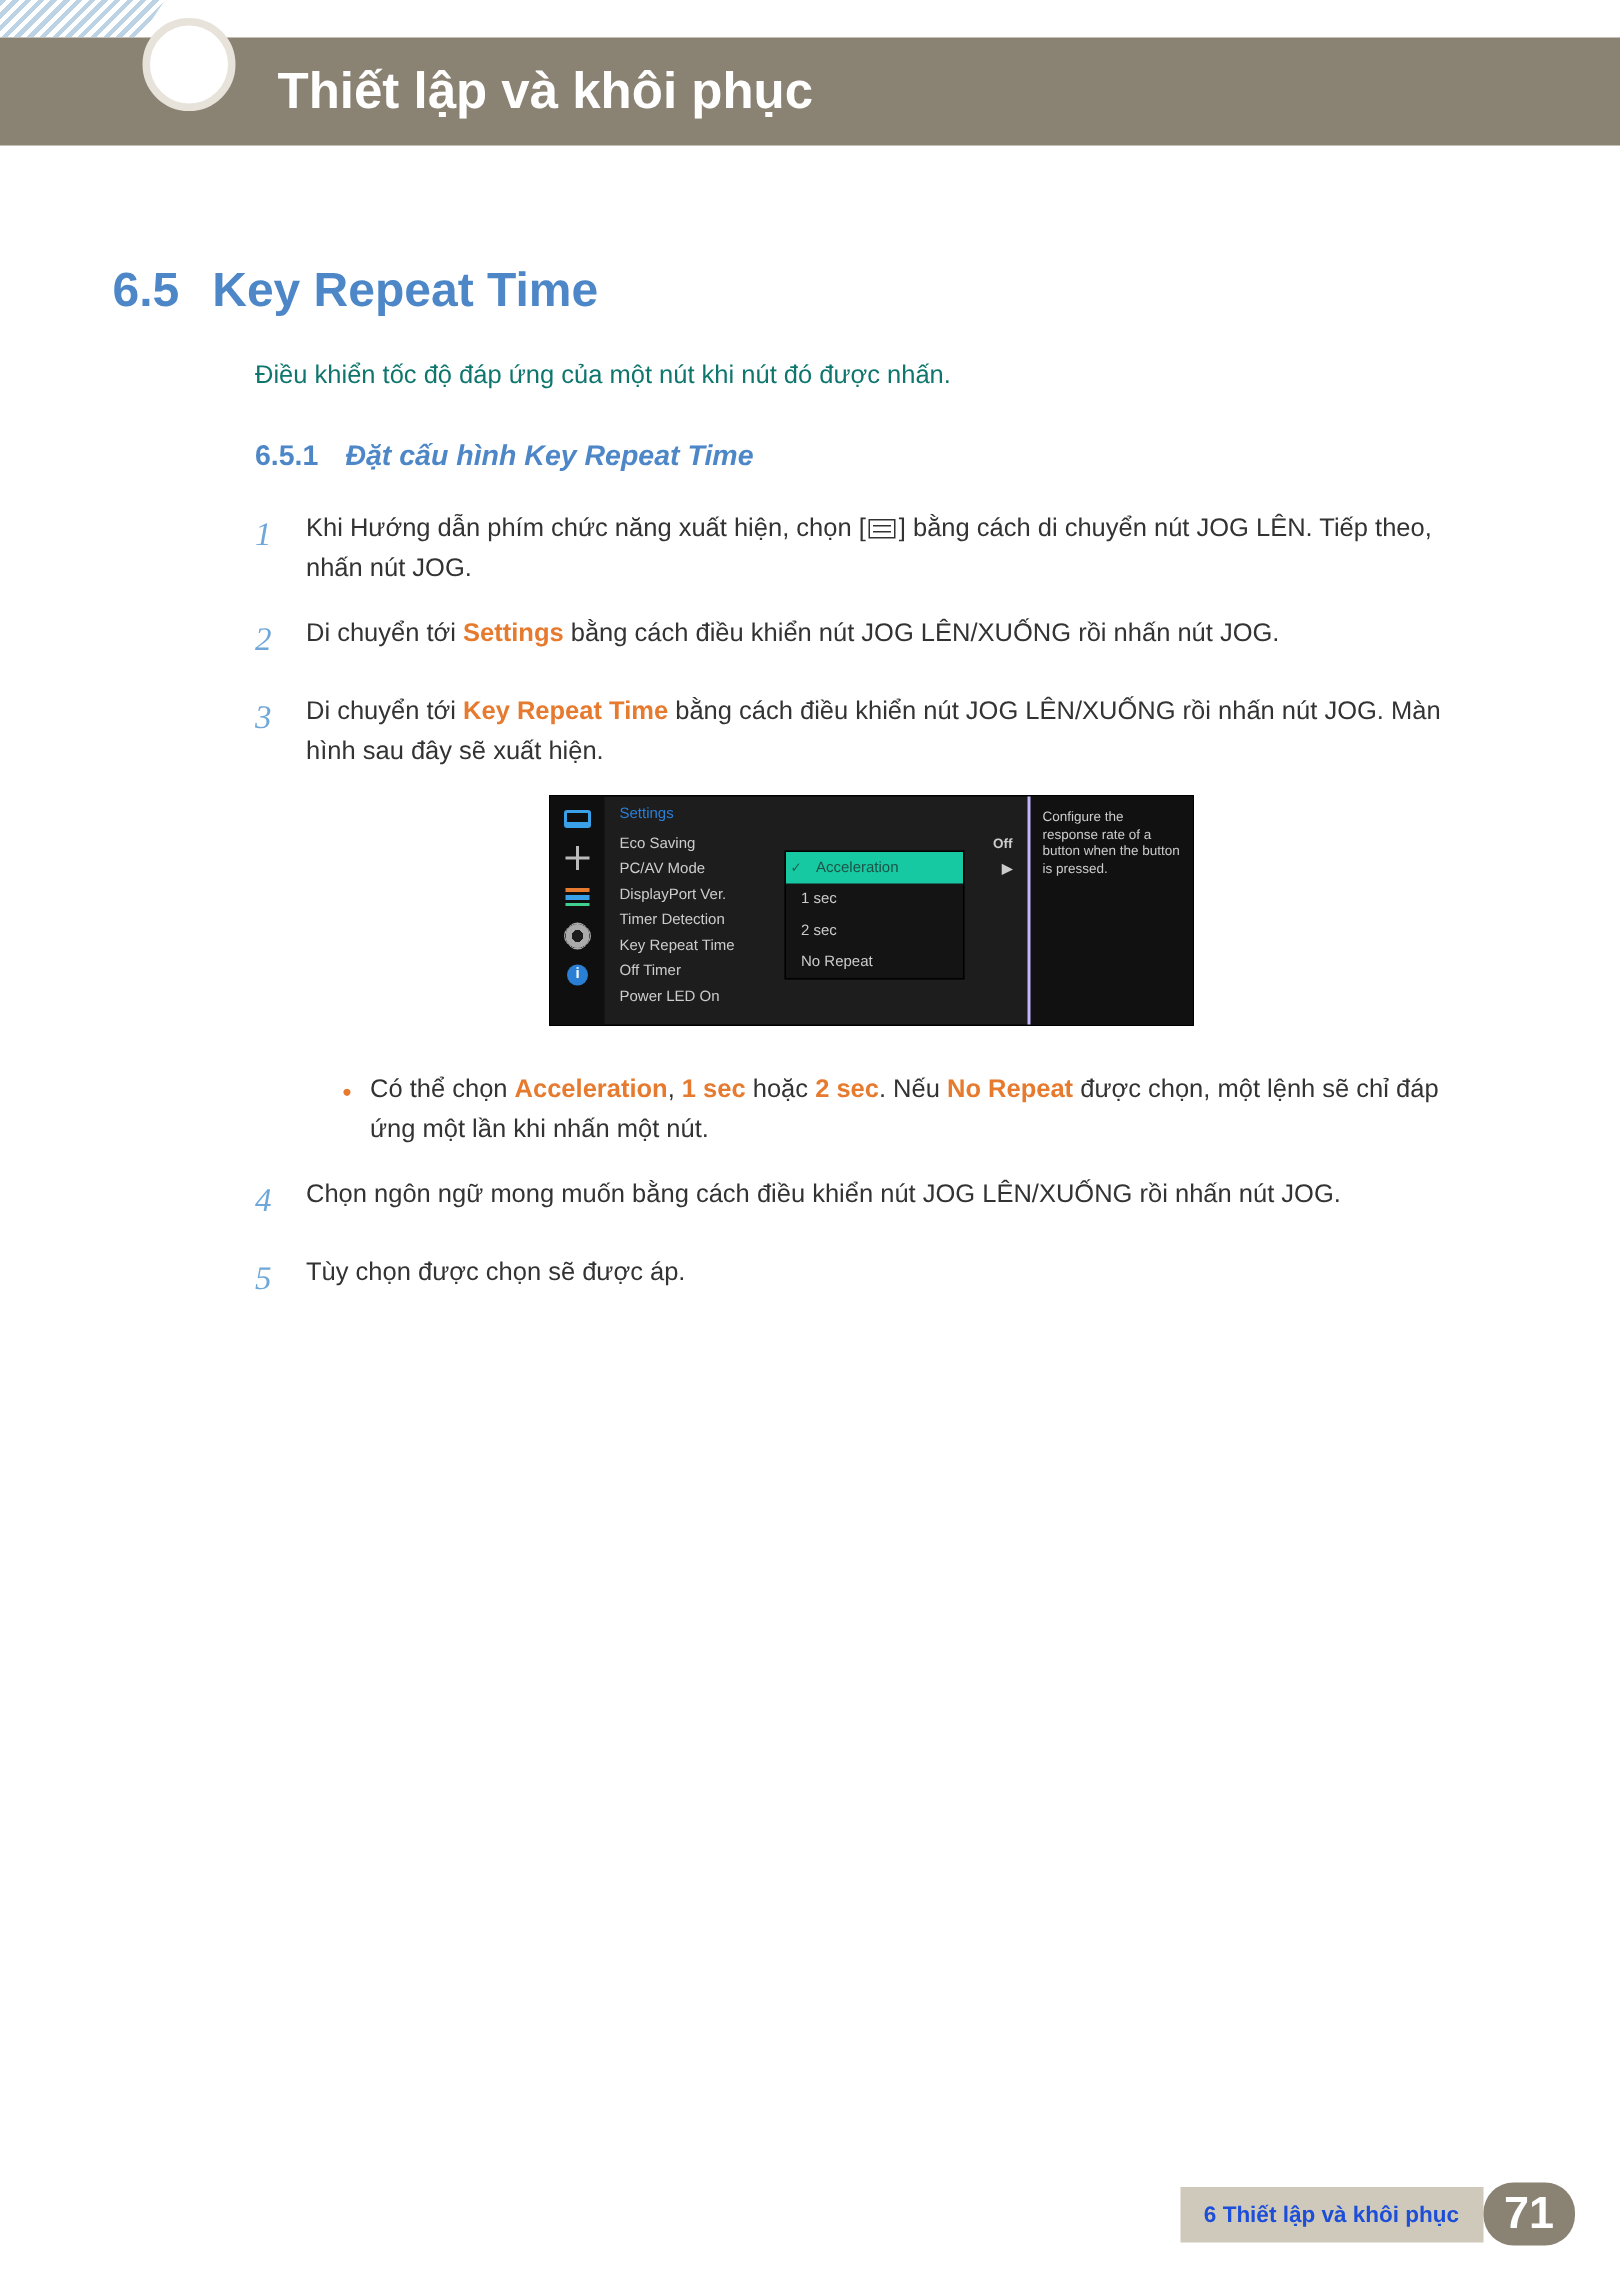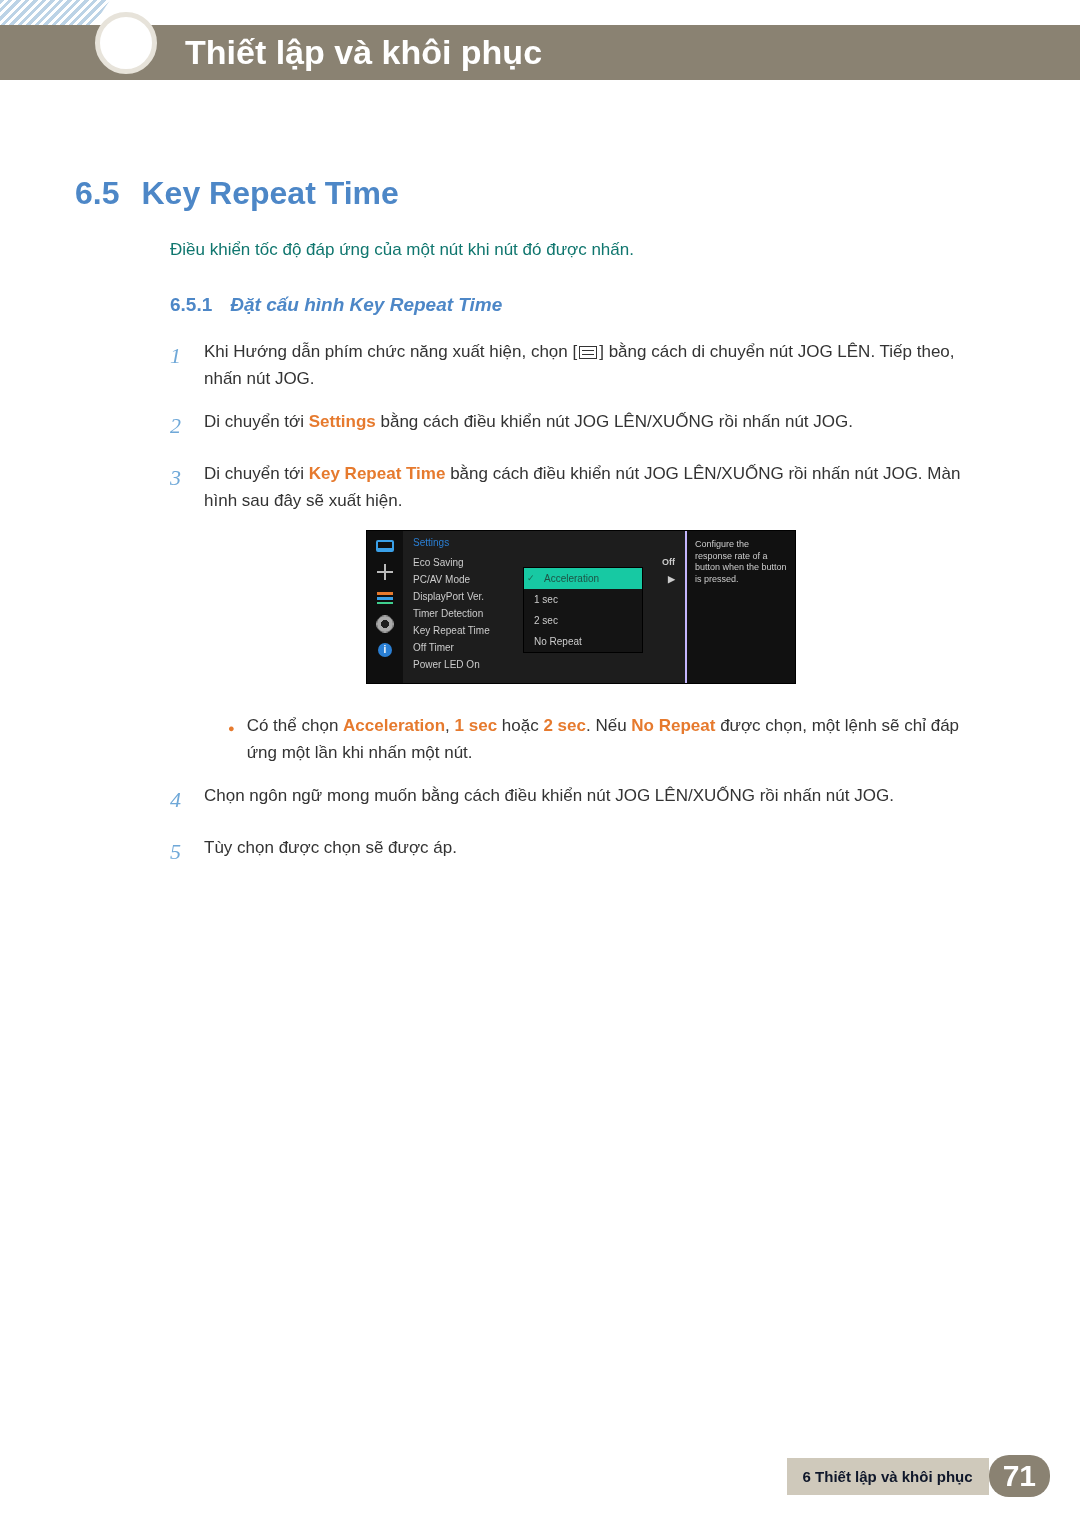--- a/index.html
+++ b/index.html
@@ -14,21 +14,21 @@
   .top-stripes {
     position: absolute;
     top: 0; left: 0;
     width: 110px; height: 25px;
     background: repeating-linear-gradient(135deg, #bcd3e6 0 3px, #fff 3px 6px);
     clip-path: polygon(0 0, 100% 0, 85% 100%, 0 100%);
   }
   .header-bar {
     position: absolute;
     top: 25px; left: 0; right: 0;
-    height: 55px;
+    height: 72px;
     background: #8a8272;
     display: flex;
     align-items: center;
   }
   .chapter-circle {
     position: absolute;
     left: 95px; top: 12px;
     width: 62px; height: 62px;
     border-radius: 50%;
     background: #fff;
@@ -151,21 +151,21 @@
   
   .footer {
     position:absolute;
     bottom: 30px;
     right: 30px;
     display:flex;
     align-items:center;
   }
   .footer-label {
     background:#cfc9bb;
-    color:#0f172a;
+    color:#1d4ed8;
     font-weight:bold;
     font-size:15px;
     padding: 10px 16px;
   }
   .footer-num {
     background:#8a8272;
     color:#fff;
     font-size:30px;
     font-weight:bold;
     padding: 4px 14px;

